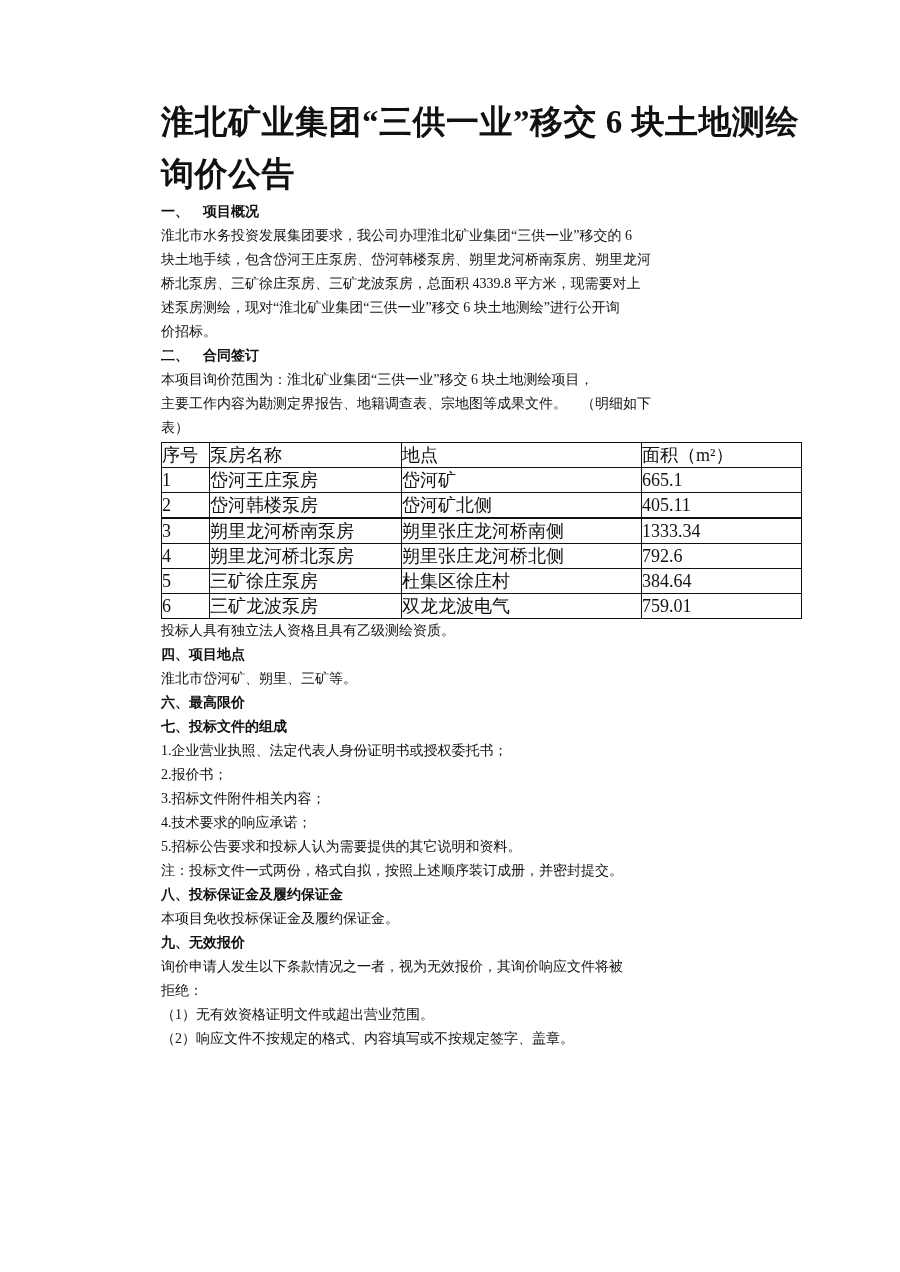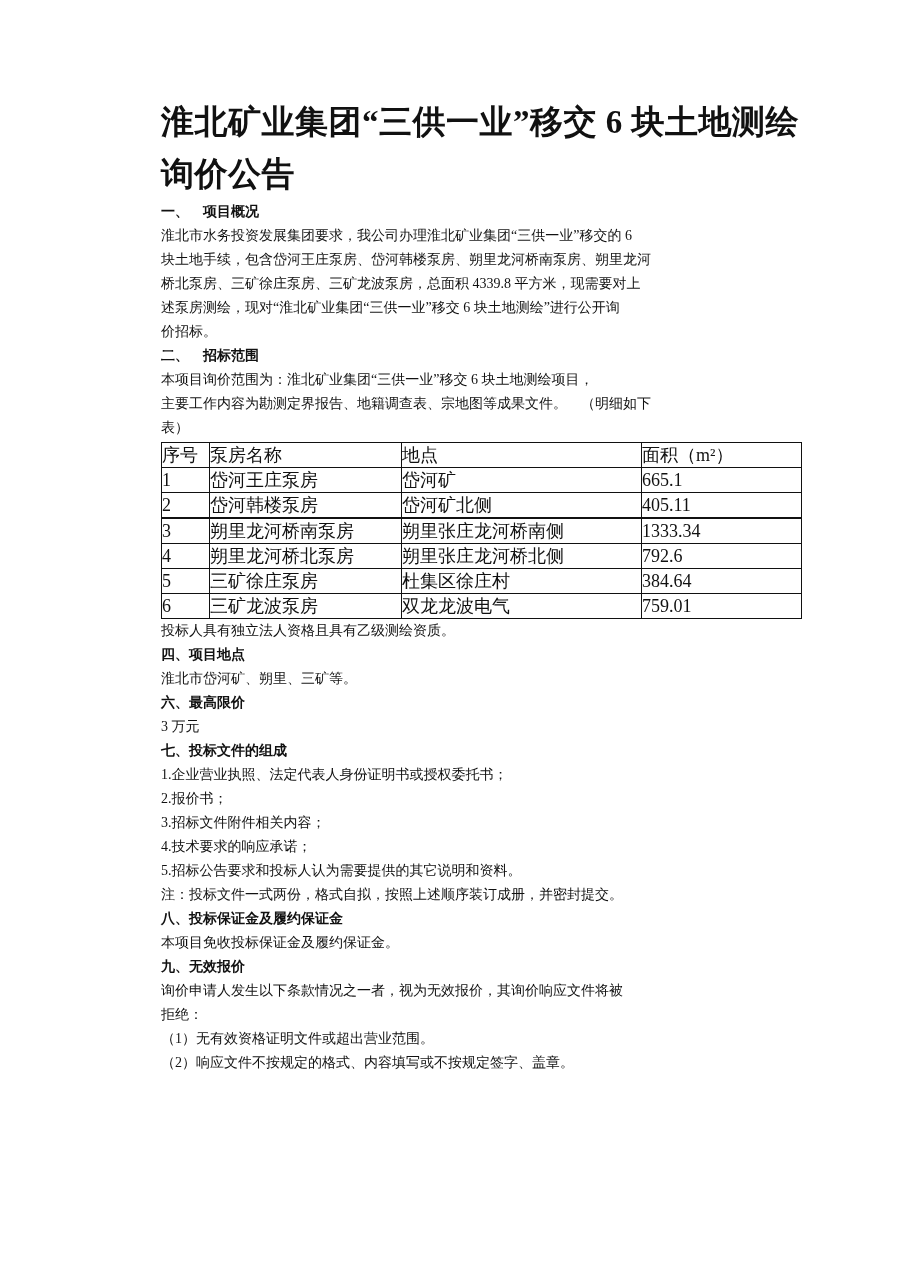--- a/index.html
+++ b/index.html
@@ -82,21 +82,21 @@
     <h1 class="doc-title">淮北矿业集团“三供一业”移交 6 块土地测绘
 询价公告</h1>
 
     <p class="tline heading">一、　项目概况</p>
     <p class="tline">淮北市水务投资发展集团要求，我公司办理淮北矿业集团“三供一业”移交的 6
 块土地手续，包含岱河王庄泵房、岱河韩楼泵房、朔里龙河桥南泵房、朔里龙河
 桥北泵房、三矿徐庄泵房、三矿龙波泵房，总面积 4339.8 平方米，现需要对上
 述泵房测绘，现对“淮北矿业集团“三供一业”移交 6 块土地测绘”进行公开询
 价招标。</p>
 
-    <p class="tline heading">二、　招标范围</p>
+    <p class="tline heading">二、　合同签订</p>
     <p class="tline">本项目询价范围为：淮北矿业集团“三供一业”移交 6 块土地测绘项目，
 主要工作内容为勘测定界报告、地籍调查表、宗地图等成果文件。　（明细如下
 表）</p>
 
     <table class="pump-table">
       <colgroup>
         <col class="c-no">
           <col class="c-name">
           <col class="c-loc">
           <col class="c-area">
@@ -149,21 +149,20 @@
       </tbody>
     </table>
 
     <p class="tline">投标人具有独立法人资格且具有乙级测绘资质。</p>
 
     <p class="tline heading">四、项目地点</p>
     <p class="tline">淮北市岱河矿、朔里、三矿等。</p>
 
 
     <p class="tline heading">六、最高限价</p>
-    <p class="tline">3 万元</p>
 
     <p class="tline heading">七、投标文件的组成</p>
     <p class="tline">1.企业营业执照、法定代表人身份证明书或授权委托书；
 2.报价书；
 3.招标文件附件相关内容；
 4.技术要求的响应承诺；
 5.招标公告要求和投标人认为需要提供的其它说明和资料。
 注：投标文件一式两份，格式自拟，按照上述顺序装订成册，并密封提交。</p>
 
     <p class="tline heading">八、投标保证金及履约保证金</p>

